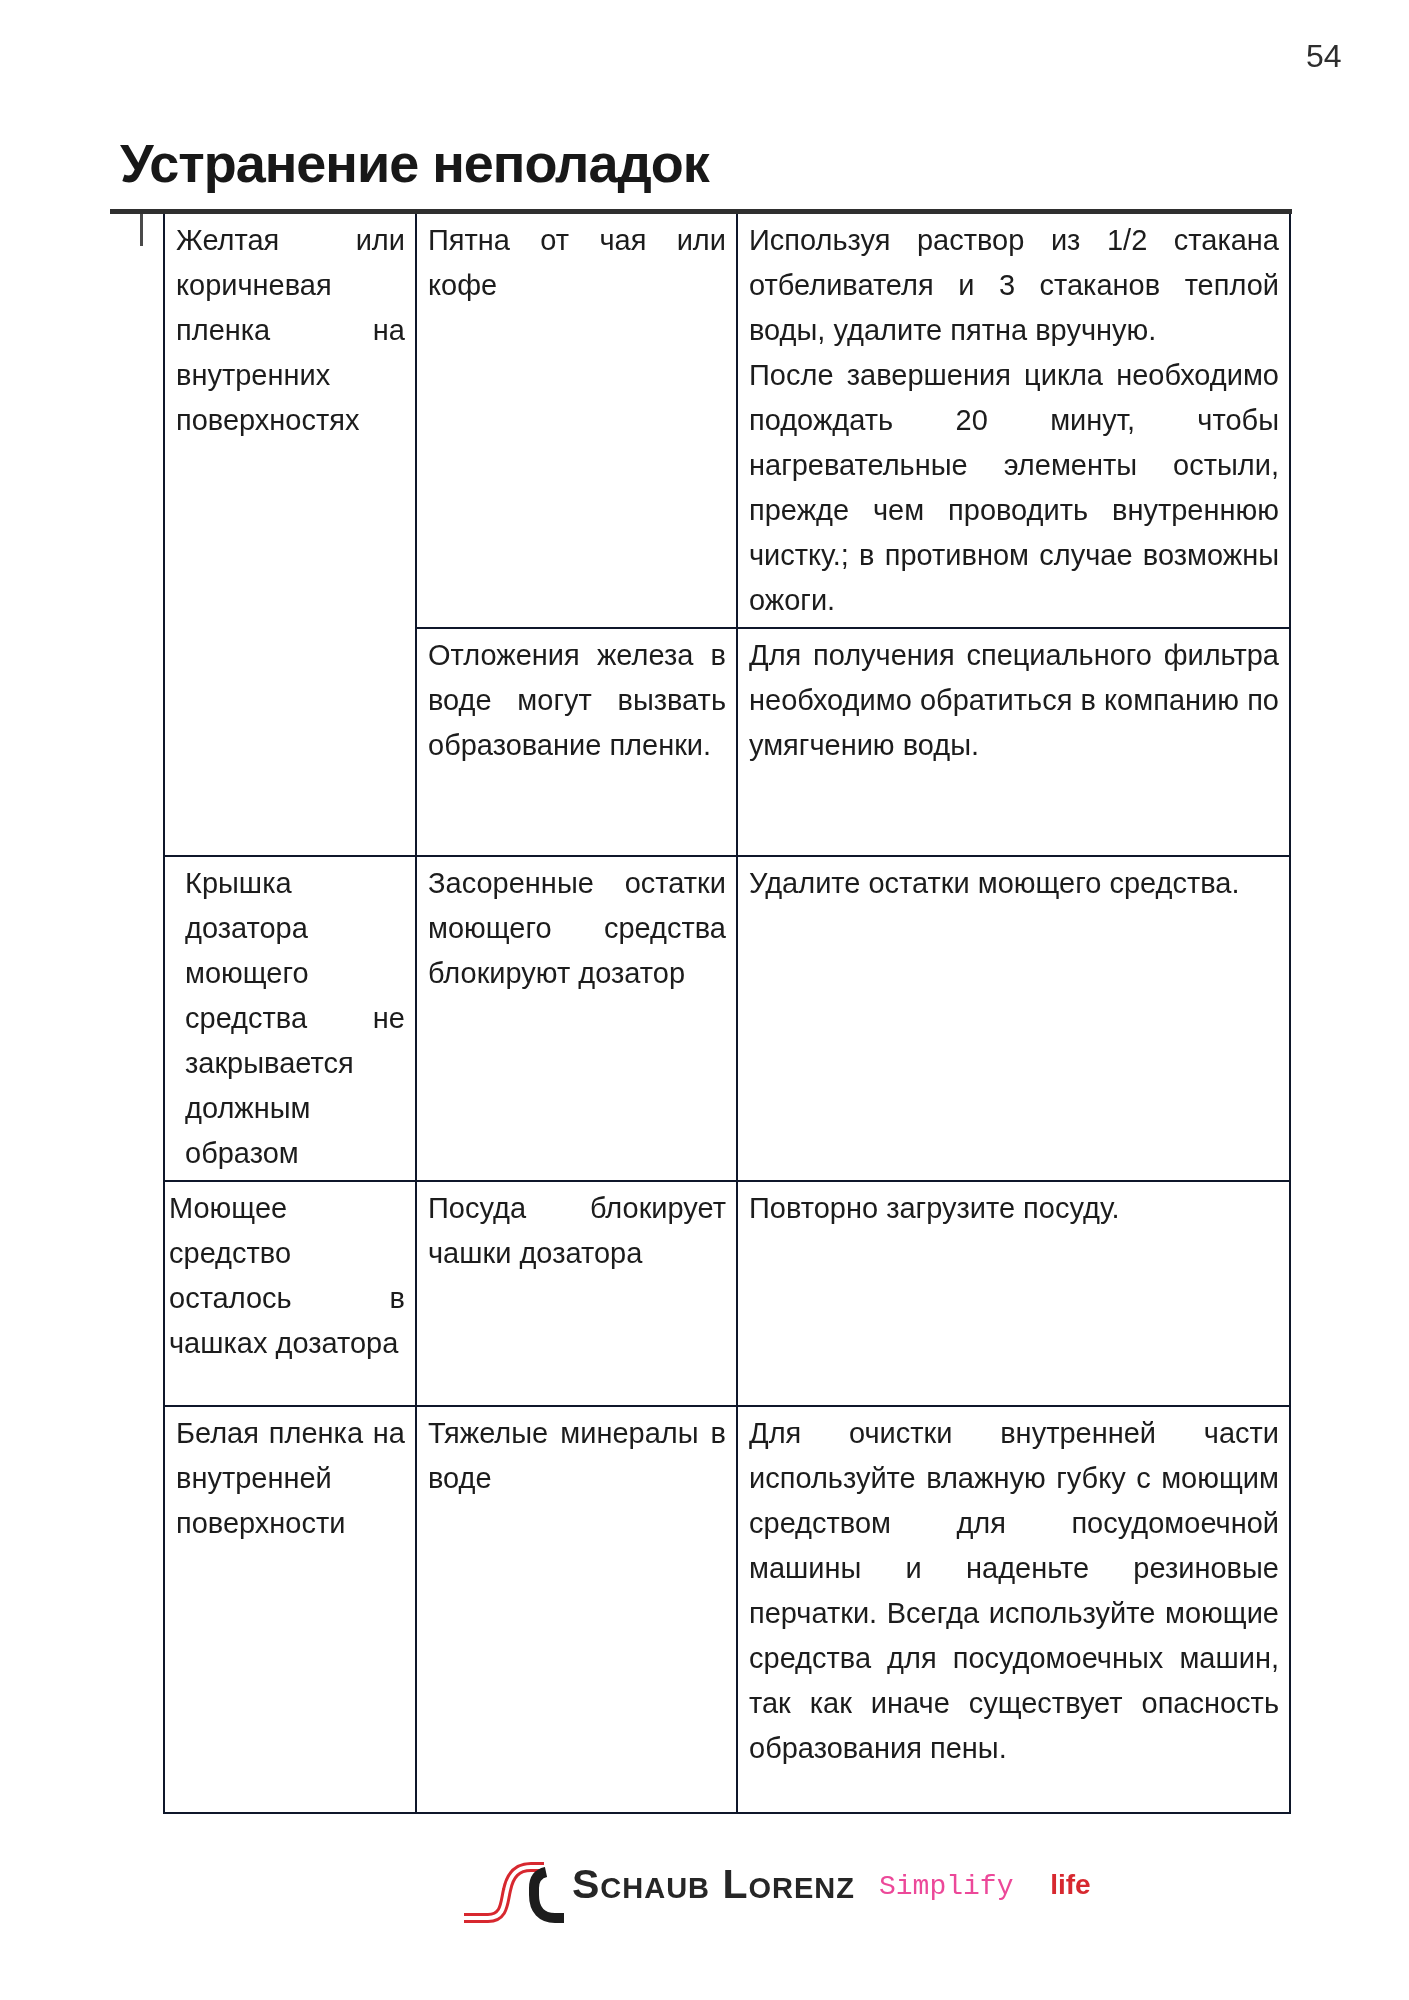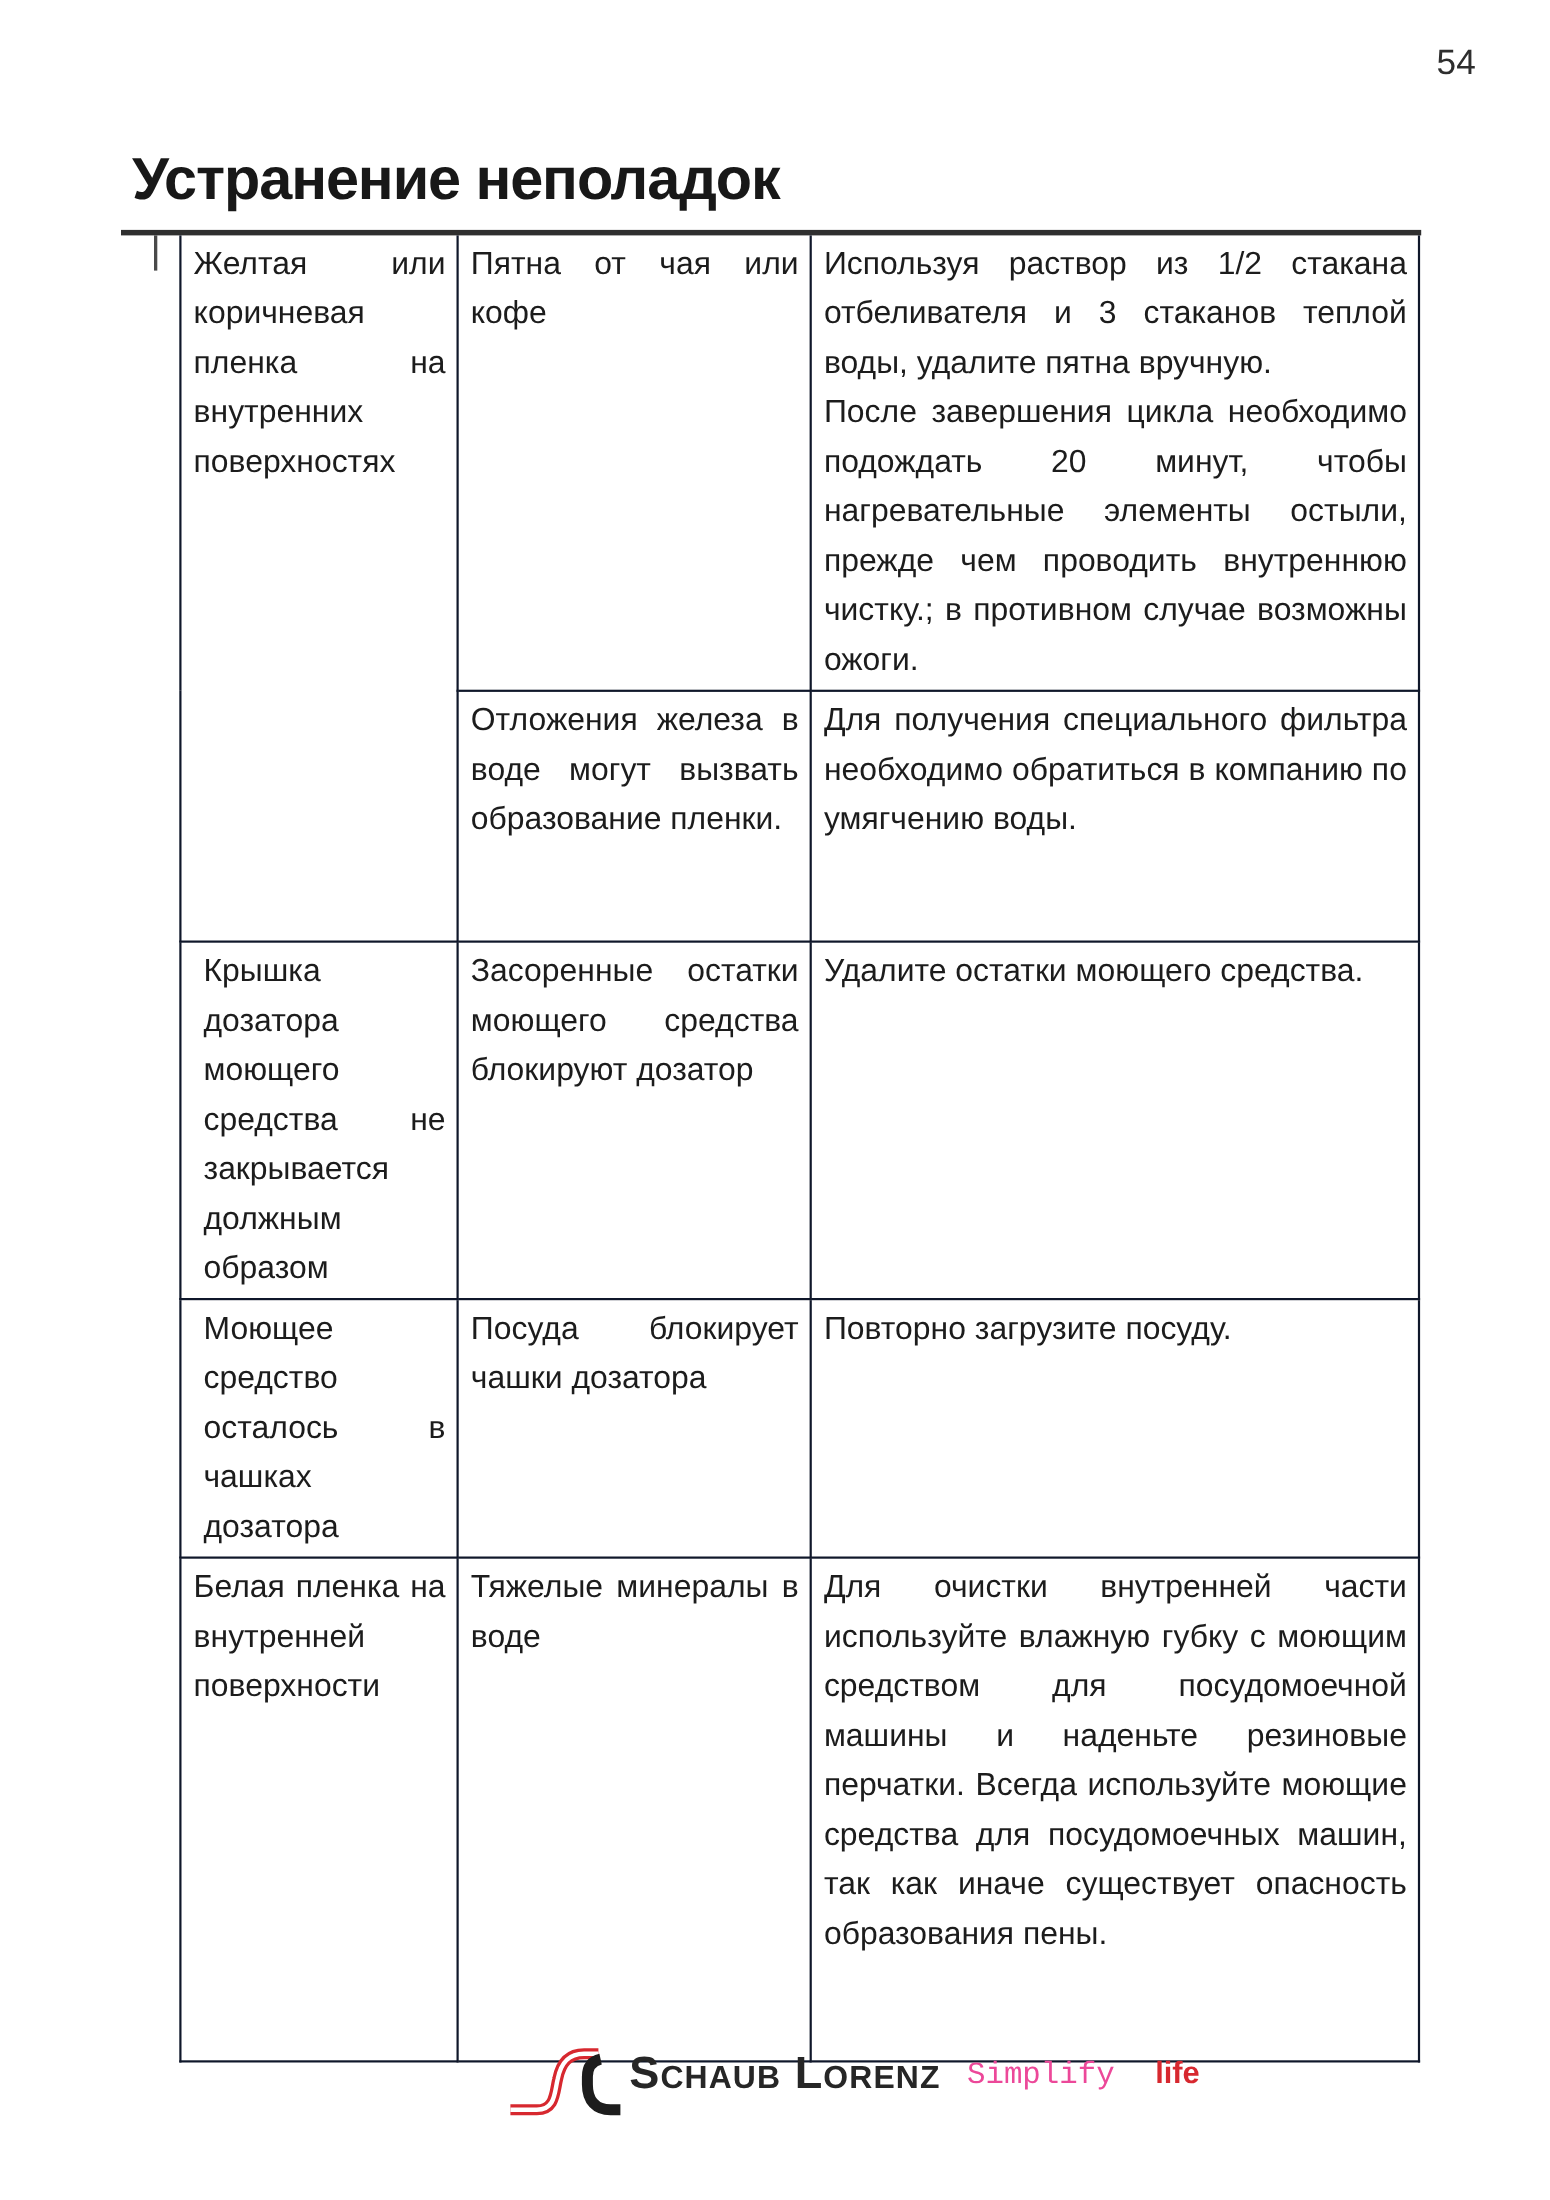--- a/index.html
+++ b/index.html
@@ -95,25 +95,25 @@
       <tr style="height:228px;">
         <td>Отложения железа в воде могут вызвать образование пленки.</td>
         <td class="sol">Для получения специального фильтра необходимо обратиться в компанию по умягчению воды.</td>
       </tr>
       <tr style="height:320px;">
         <td style="padding-left:20px;">Крышка дозатора моющего средства не закрывается должным образом</td>
         <td>Засоренные остатки моющего средства блокируют дозатор</td>
         <td class="sol">Удалите остатки моющего средства.</td>
       </tr>
       <tr style="height:225px;">
-        <td style="padding-left:20px;">Моющее средство осталось в чашках дозатора</td>
+        <td style="padding-left:4px;">Моющее средство осталось в чашках дозатора</td>
         <td>Посуда блокирует чашки дозатора</td>
         <td class="sol">Повторно загрузите посуду.</td>
       </tr>
-      <tr style="height:458px;">
+      <tr style="height:407px;">
         <td>Белая пленка на внутренней поверхности</td>
         <td>Тяжелые минералы в воде</td>
         <td class="sol">Для очистки внутренней части используйте влажную губку с моющим средством для посудомоечной машины и наденьте резиновые перчатки. Всегда используйте моющие средства для посудомоечных машин, так как иначе существует опасность образования пены.</td>
       </tr>
     </tbody>
   </table>
 
   <div class="logo">
     <svg class="logo-mark" width="108" height="68" viewBox="0 0 108 68" aria-hidden="true">
 

